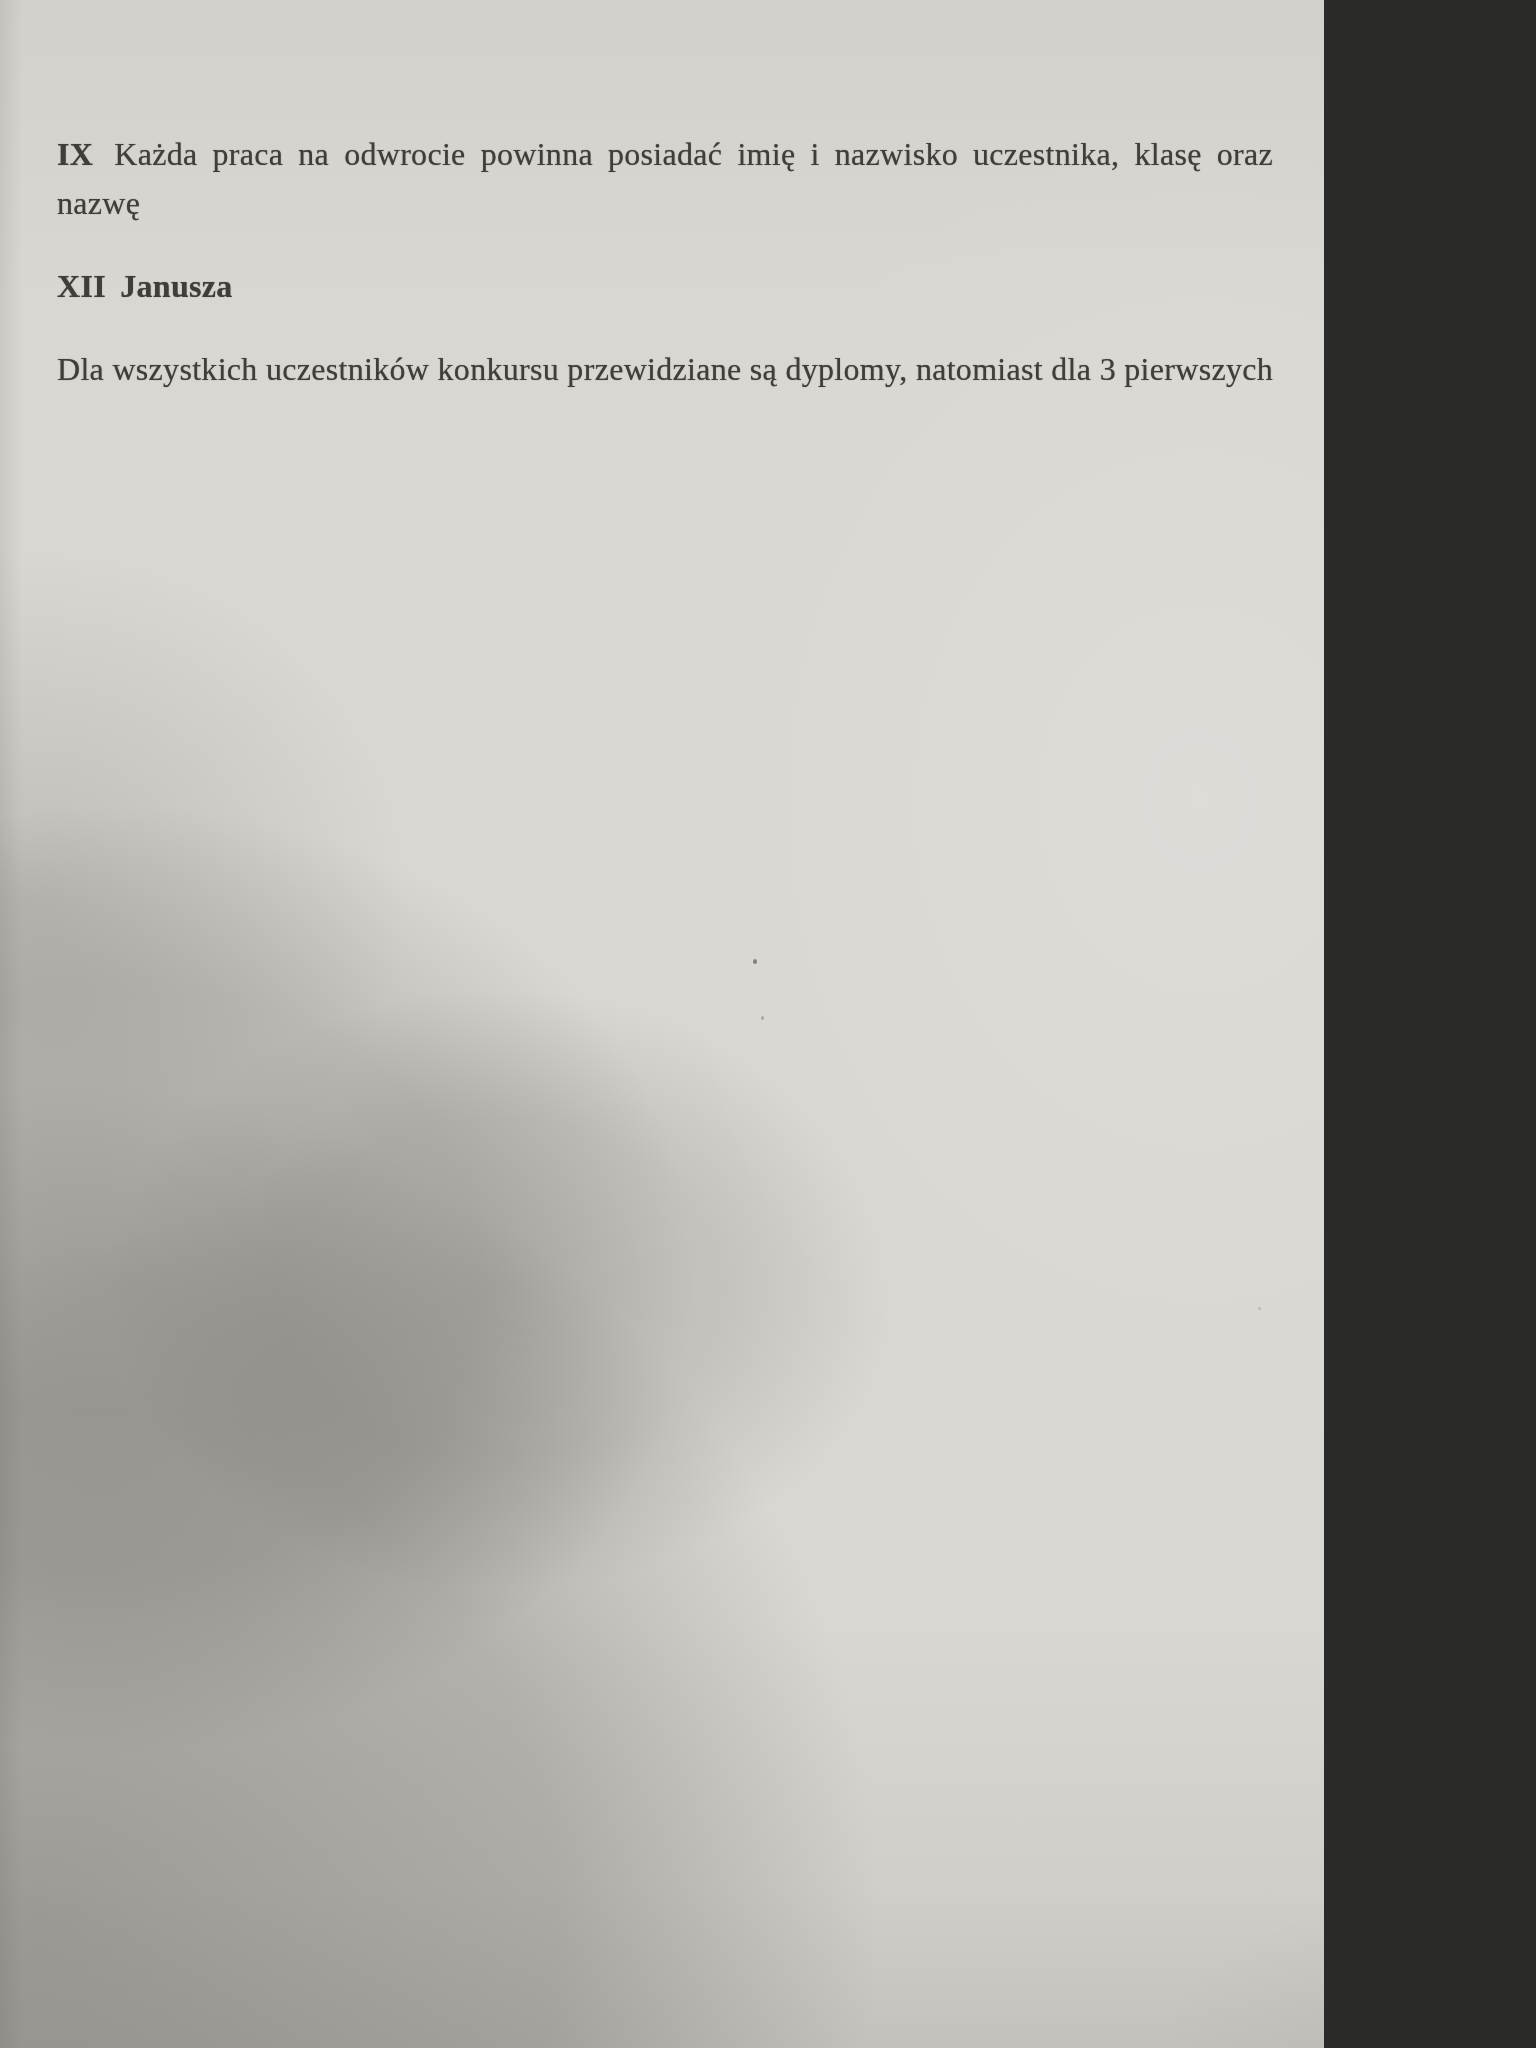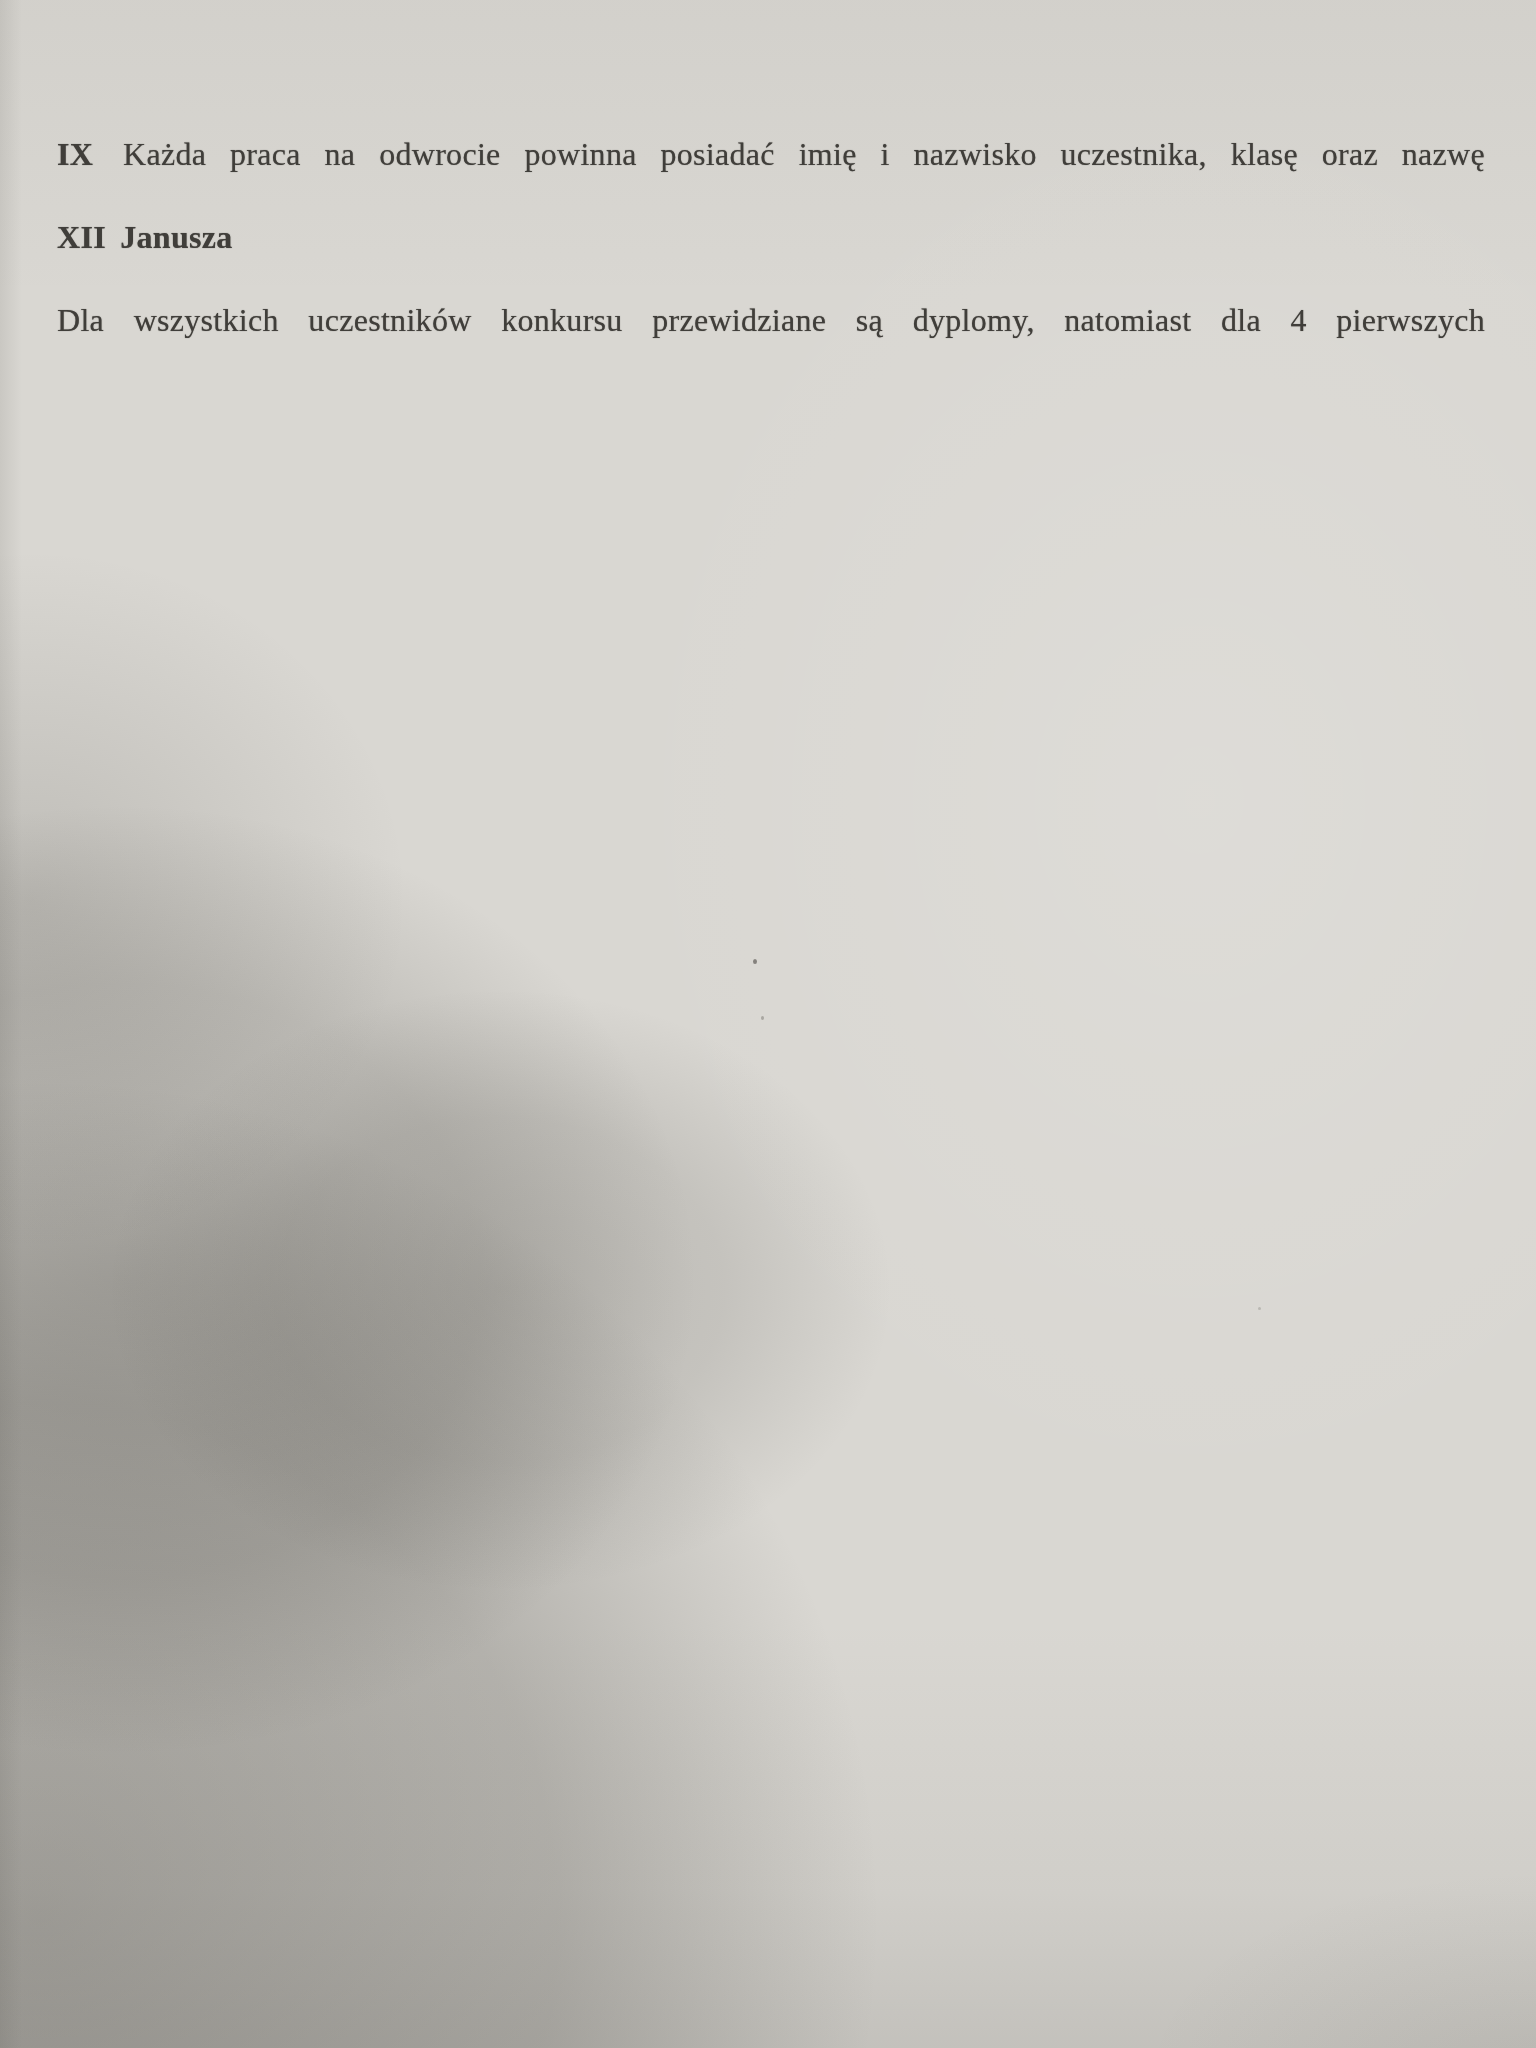--- a/index.html
+++ b/index.html
@@ -1,18 +1,18 @@
 <!DOCTYPE html>
 <html lang="pl"><head>
 <meta charset="utf-8">
 <style>
   html,body{margin:0;padding:0;background:#2a2a28;}
   .page{
     position:relative;
-    width:1536px;height:2048px;
+    width:1324px;height:2048px;
     overflow:hidden;
     background-color:#d9d7d2;
     background-image:
       
       radial-gradient(ellipse 820px 1000px at 1200px 800px, rgba(255,255,255,0.12), transparent 72%),
       
       linear-gradient(to right, rgba(66,64,58,0.10), transparent 22px),
       
       linear-gradient(to bottom, rgba(90,88,80,0.05), transparent 300px),
       
@@ -62,17 +62,17 @@
       <div class="line just"><span class="num">IX</span> <span>Każda praca na odwrocie powinna posiadać imię i nazwisko uczestnika, klasę oraz nazwę</span></div>
     </div>
 
 
 
     <div class="para">
       <div class="line heading"><span class="num">XII</span> <span>Janusza</span></div>
     </div>
 
     <div class="para">
-      <div class="line just"><span>Dla wszystkich uczestników konkursu przewidziane są dyplomy, natomiast dla 4 pierwszych</span></div>
+      <div class="line just"><span>Dla wszystkich uczestników konkursu przewidziane są dyplomy, natomiast dla 3 pierwszych</span></div>
     </div>
 
   </div>
 </div>
 
 </body></html>

